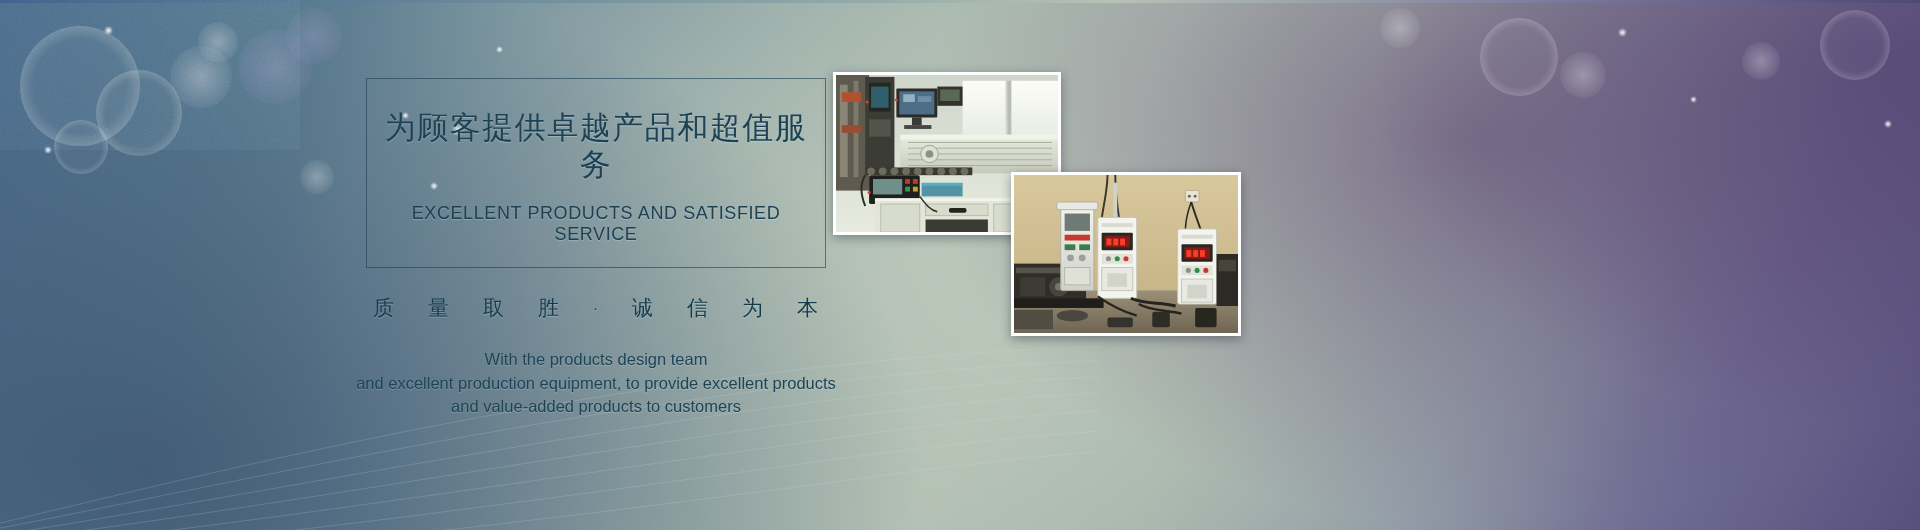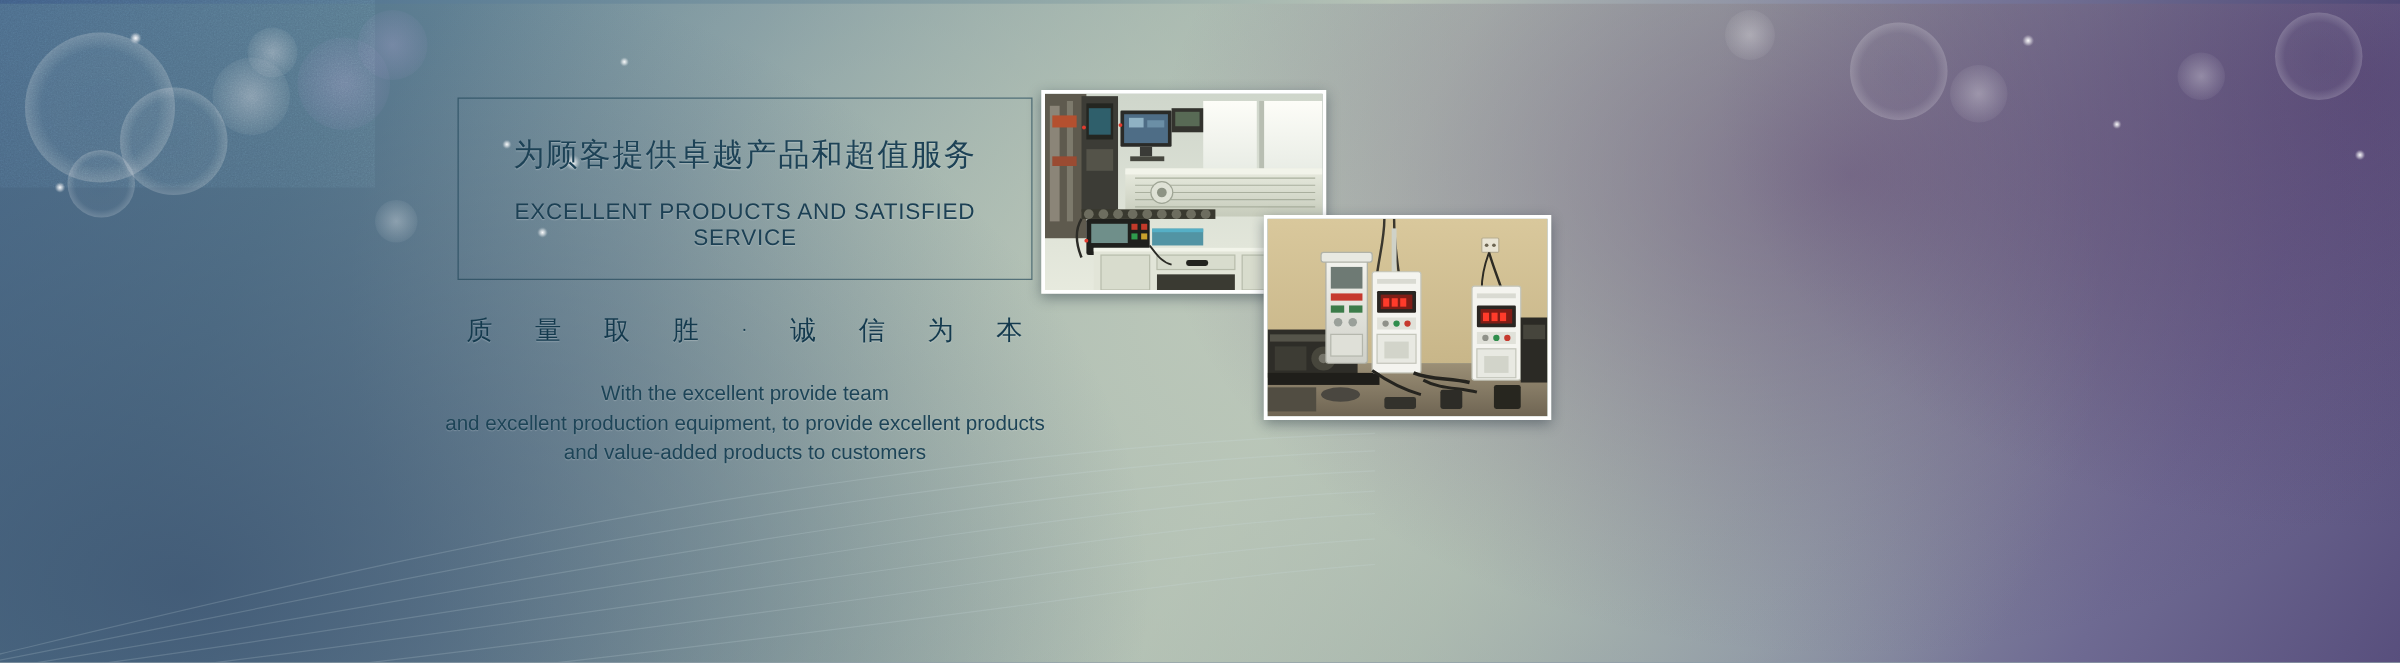--- a/index.html
+++ b/index.html
@@ -63,21 +63,21 @@
     width:520px;
     text-align:center;
   }
   .headline-box {
     border:1px solid rgba(27,64,84,0.62);
     padding:30px 10px 22px;
     width:460px;
     margin:0 auto;
   }
   .headline-cn {
-    font-size:25px;
+    font-size:31px;
     letter-spacing:1.5px;
     color:#1d4256;
     font-weight:400;
     line-height:1.2;
     text-shadow:0 1px 1px rgba(255,255,255,0.28);
   }
   .headline-en {
     margin-top:20px;
     font-family:Liberation Sans, sans-serif;
     font-size:18px;
@@ -185,21 +185,21 @@
       <span>取</span>
       <span>胜</span>
       <span class="sep">·</span>
       <span>诚</span>
       <span>信</span>
       <span>为</span>
       <span>本</span>
     </div>
 
     <div class="paragraph">
-      <div>With the excellent provide team</div>
+      <div>With the products design team</div>
       <div>and excellent production equipment, to provide excellent products</div>
       <div>and value-added products to customers</div>
     </div>
 
   </div>
 
   <div class="photo" id="photo-machine-1">
     <svg viewBox="0 0 228 163" preserveAspectRatio="none">
       <defs>
         <linearGradient id="p1wall" x1="0" y1="0" x2="0" y2="1">

